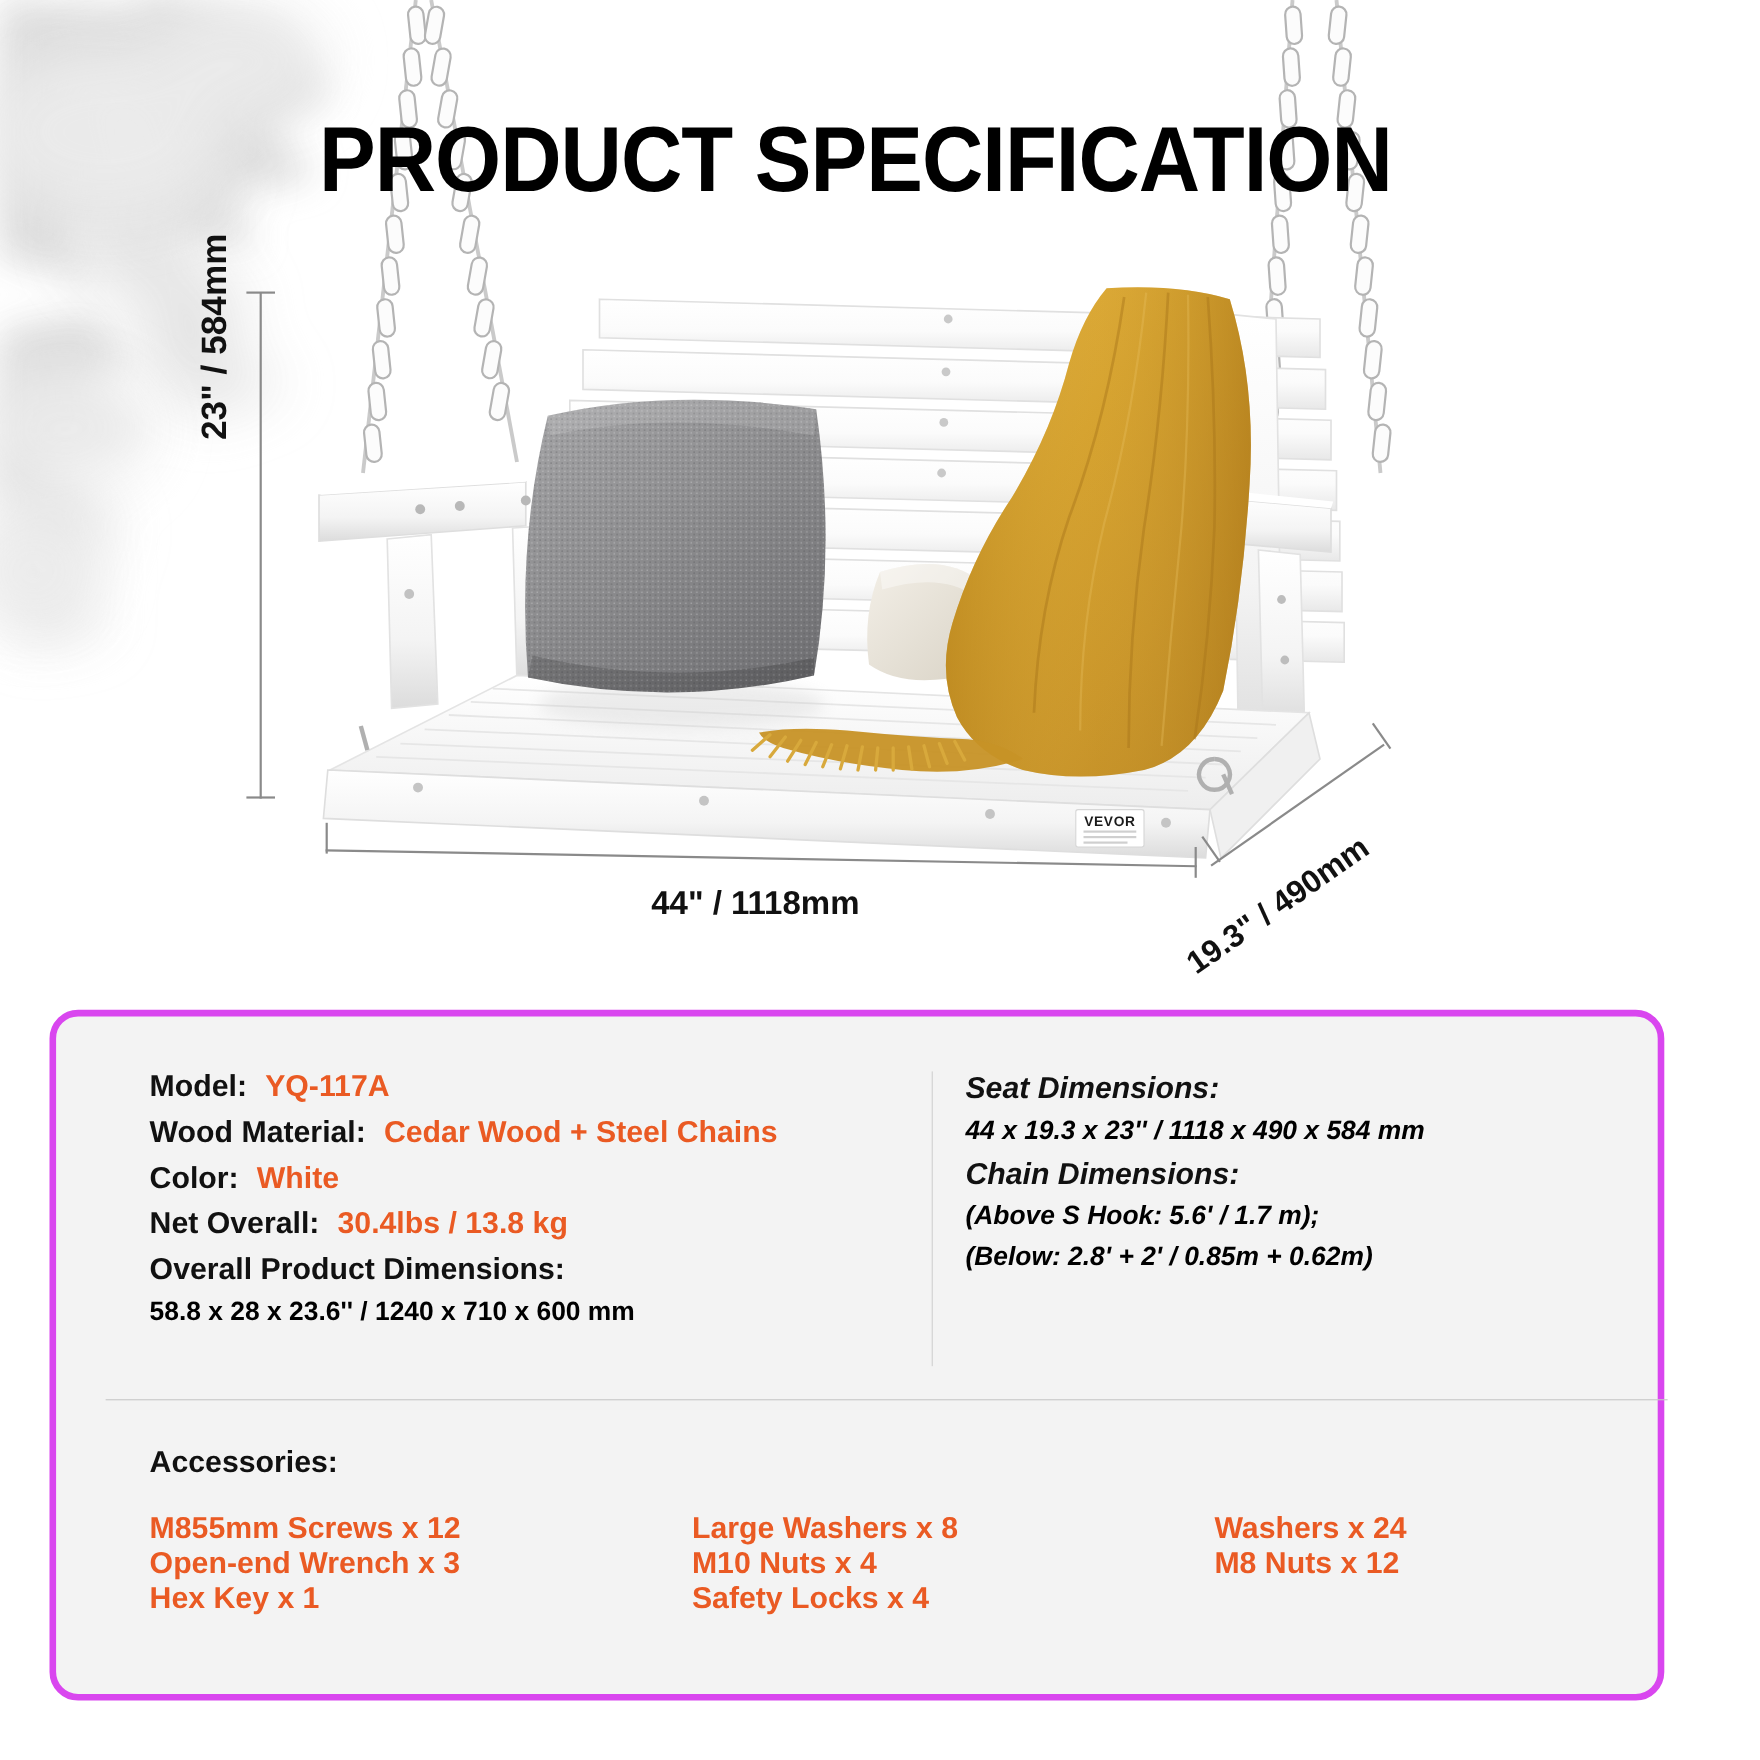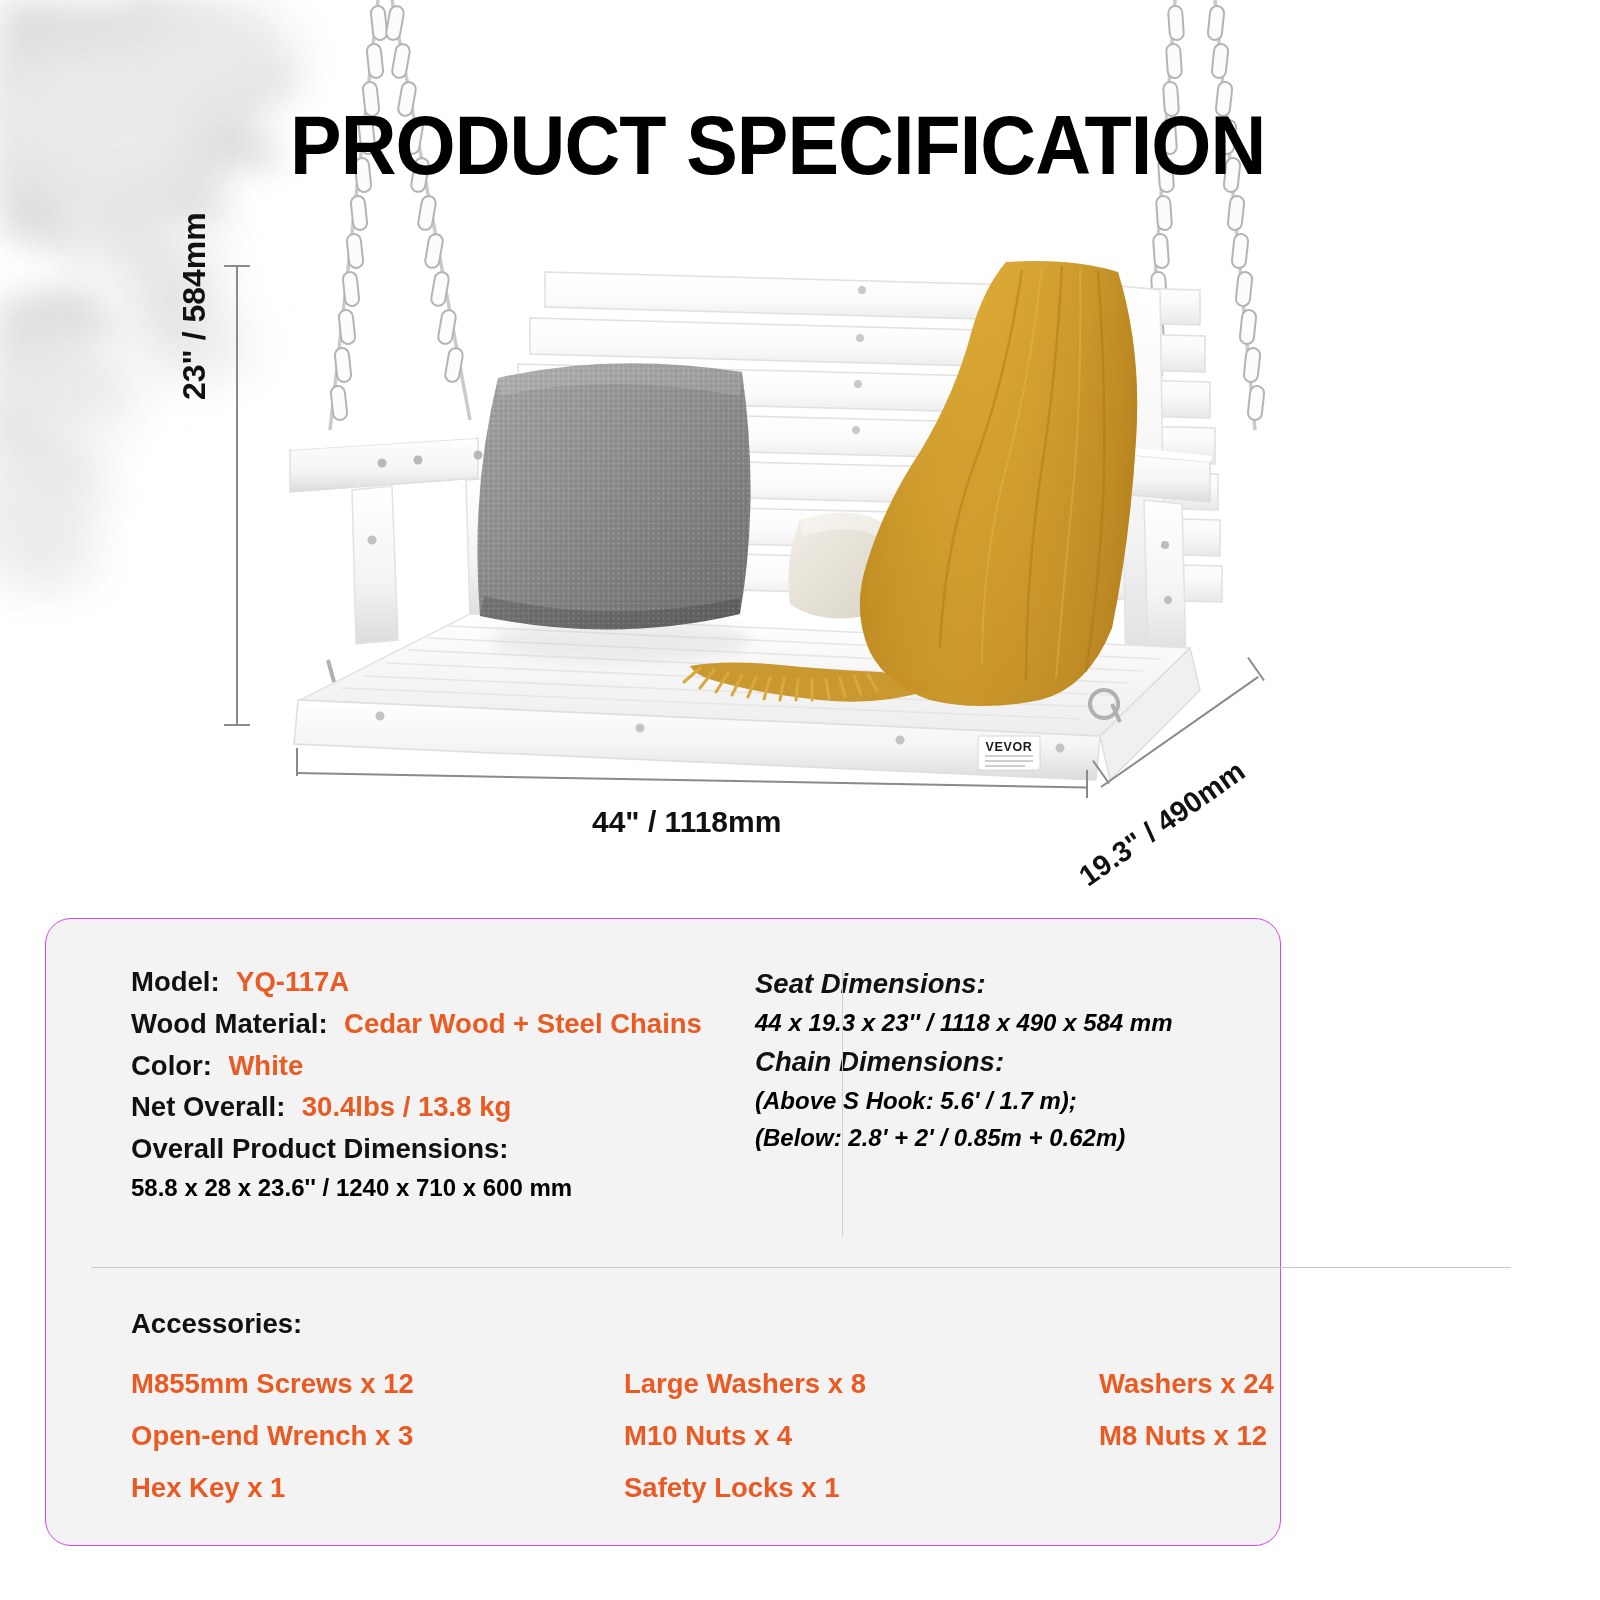--- a/index.html
+++ b/index.html
@@ -62,23 +62,23 @@
     transform-box:border-box;
   }
   #lbl-width  { left:592px; top:805px; font-size:30px; }
   #lbl-depth  {
     left:1092px; top:860px; font-size:29px;
     transform:rotate(-35deg); transform-origin:left bottom;
   }
 
   
   #panel {
-    position:absolute; left:45px; top:918px; width:1236px; height:628px;
+    position:absolute; left:45px; top:918px; width:1468px; height:628px;
     background:#f3f3f3;
-    border:1px solid #d946ef;
+    border:6px solid #d946ef;
     border-radius:26px;
     z-index:4;
   }
   #panel-top { position:absolute; left:0; top:0; width:100%; height:348px; display:flex; }
   #col-left  { width:53%; padding:42px 0 0 85px; }
   #col-right { width:47%; padding:44px 0 0 55px;font-style:italic; }
   #vdivider {
     position:absolute; left:796px; top:50px; width:1px; height:268px;
     background:#d0d0d0;
   }
@@ -89,21 +89,21 @@
 
   .sline {
     font-size:27.5px; font-weight:bold; color:#111;
     line-height:1.52; white-space:nowrap;
   }
   .val { color:#ea5a23; }
   .valline { font-size:24px; font-weight:bold; color:#000000; line-height:1.52; white-space:nowrap; }
 
   #acc-wrap { position:absolute; left:0; top:349px; width:100%; padding:40px 0 0 85px; }
   #acc-title { font-size:27.5px; font-weight:bold; color:#111; margin-bottom:28px; }
-  #acc-grid { display:grid; grid-template-columns:493px 475px auto; row-gap:20px; }
+  #acc-grid { display:grid; grid-template-columns:493px 475px auto; }
   .acc-item { font-size:27.5px; font-weight:bold; color:#ea5a23; white-space:nowrap; }
 </style>
 </head>
 <body>
 
 <svg id="foliage" viewBox="0 0 1600 1600">
   <defs>
     <filter id="blurA" x="-40%" y="-40%" width="180%" height="180%">
       <feGaussianBlur stdDeviation="17"></feGaussianBlur>
     </filter>
@@ -463,16 +463,16 @@
   <div id="acc-wrap">
     <div id="acc-title">Accessories:</div>
     <div id="acc-grid">
       <div class="acc-item">M855mm Screws x 12</div>
       <div class="acc-item">Large Washers x 8</div>
       <div class="acc-item">Washers x 24</div>
       <div class="acc-item">Open-end Wrench x 3</div>
       <div class="acc-item">M10 Nuts x 4</div>
       <div class="acc-item">M8 Nuts x 12</div>
       <div class="acc-item">Hex Key x 1</div>
-      <div class="acc-item">Safety Locks x 1</div>
+      <div class="acc-item">Safety Locks x 4</div>
     </div>
   </div>
 </div>
 
 </body></html>

